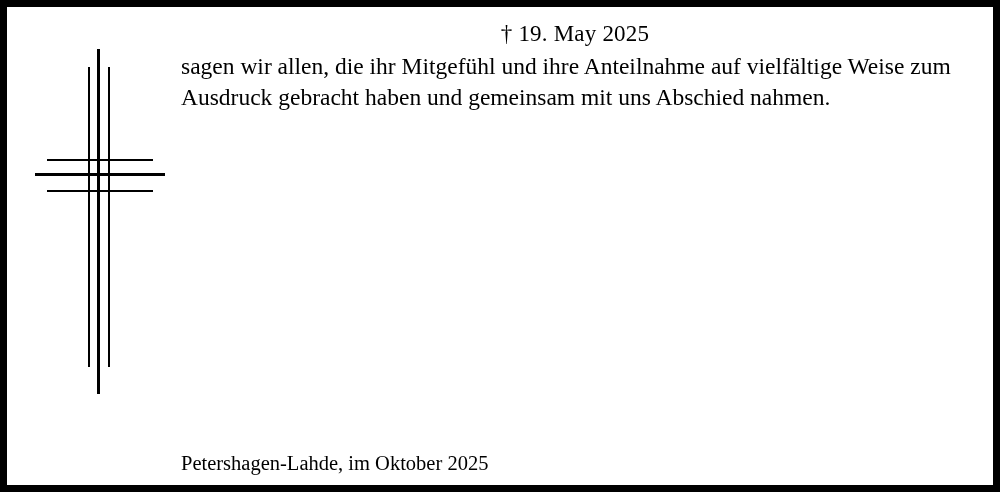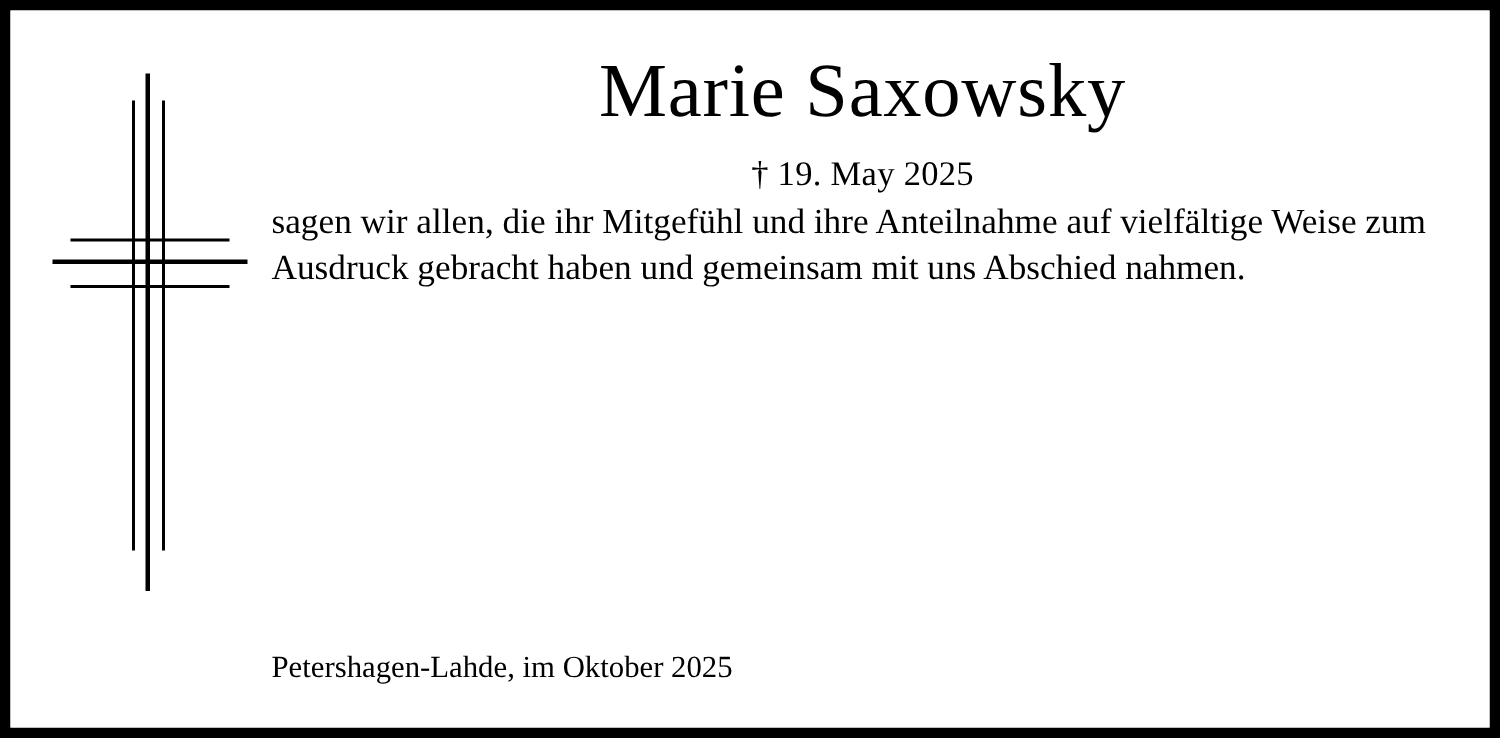--- a/index.html
+++ b/index.html
@@ -135,41 +135,40 @@
   .family-names {
     font-size: 24px;
     font-weight: bold;
     text-align: center;
     margin-top: 8px;
     margin-left: 120px;
   }
   .place-date {
     position: absolute;
     left: 6px;
-    bottom: 28px;
+    bottom: 10px;
     font-size: 20.5px;
   }
 </style>
 </head>
 <body>
 
 <div class="notice">
   <div class="inner">
 
     <div class="cross">
       <div class="v-left"></div>
       <div class="v-main"></div>
       <div class="v-right"></div>
       <div class="h-top"></div>
       <div class="h-main"></div>
       <div class="h-bot"></div>
     </div>
 
     <div class="content">
-      <div class="deceased-name">Marie Saxowsky</div>
 
       <div class="death-date">† 19. May 2025</div>
 
 
       <div class="thanks-body">sagen wir allen, die ihr Mitgefühl und ihre Anteilnahme auf vielfältige Weise zum Ausdruck gebracht haben und gemeinsam mit uns Abschied nahmen.</div>
 
 
 
       <div class="place-date">Petershagen-Lahde, im Oktober 2025</div>
     </div>

